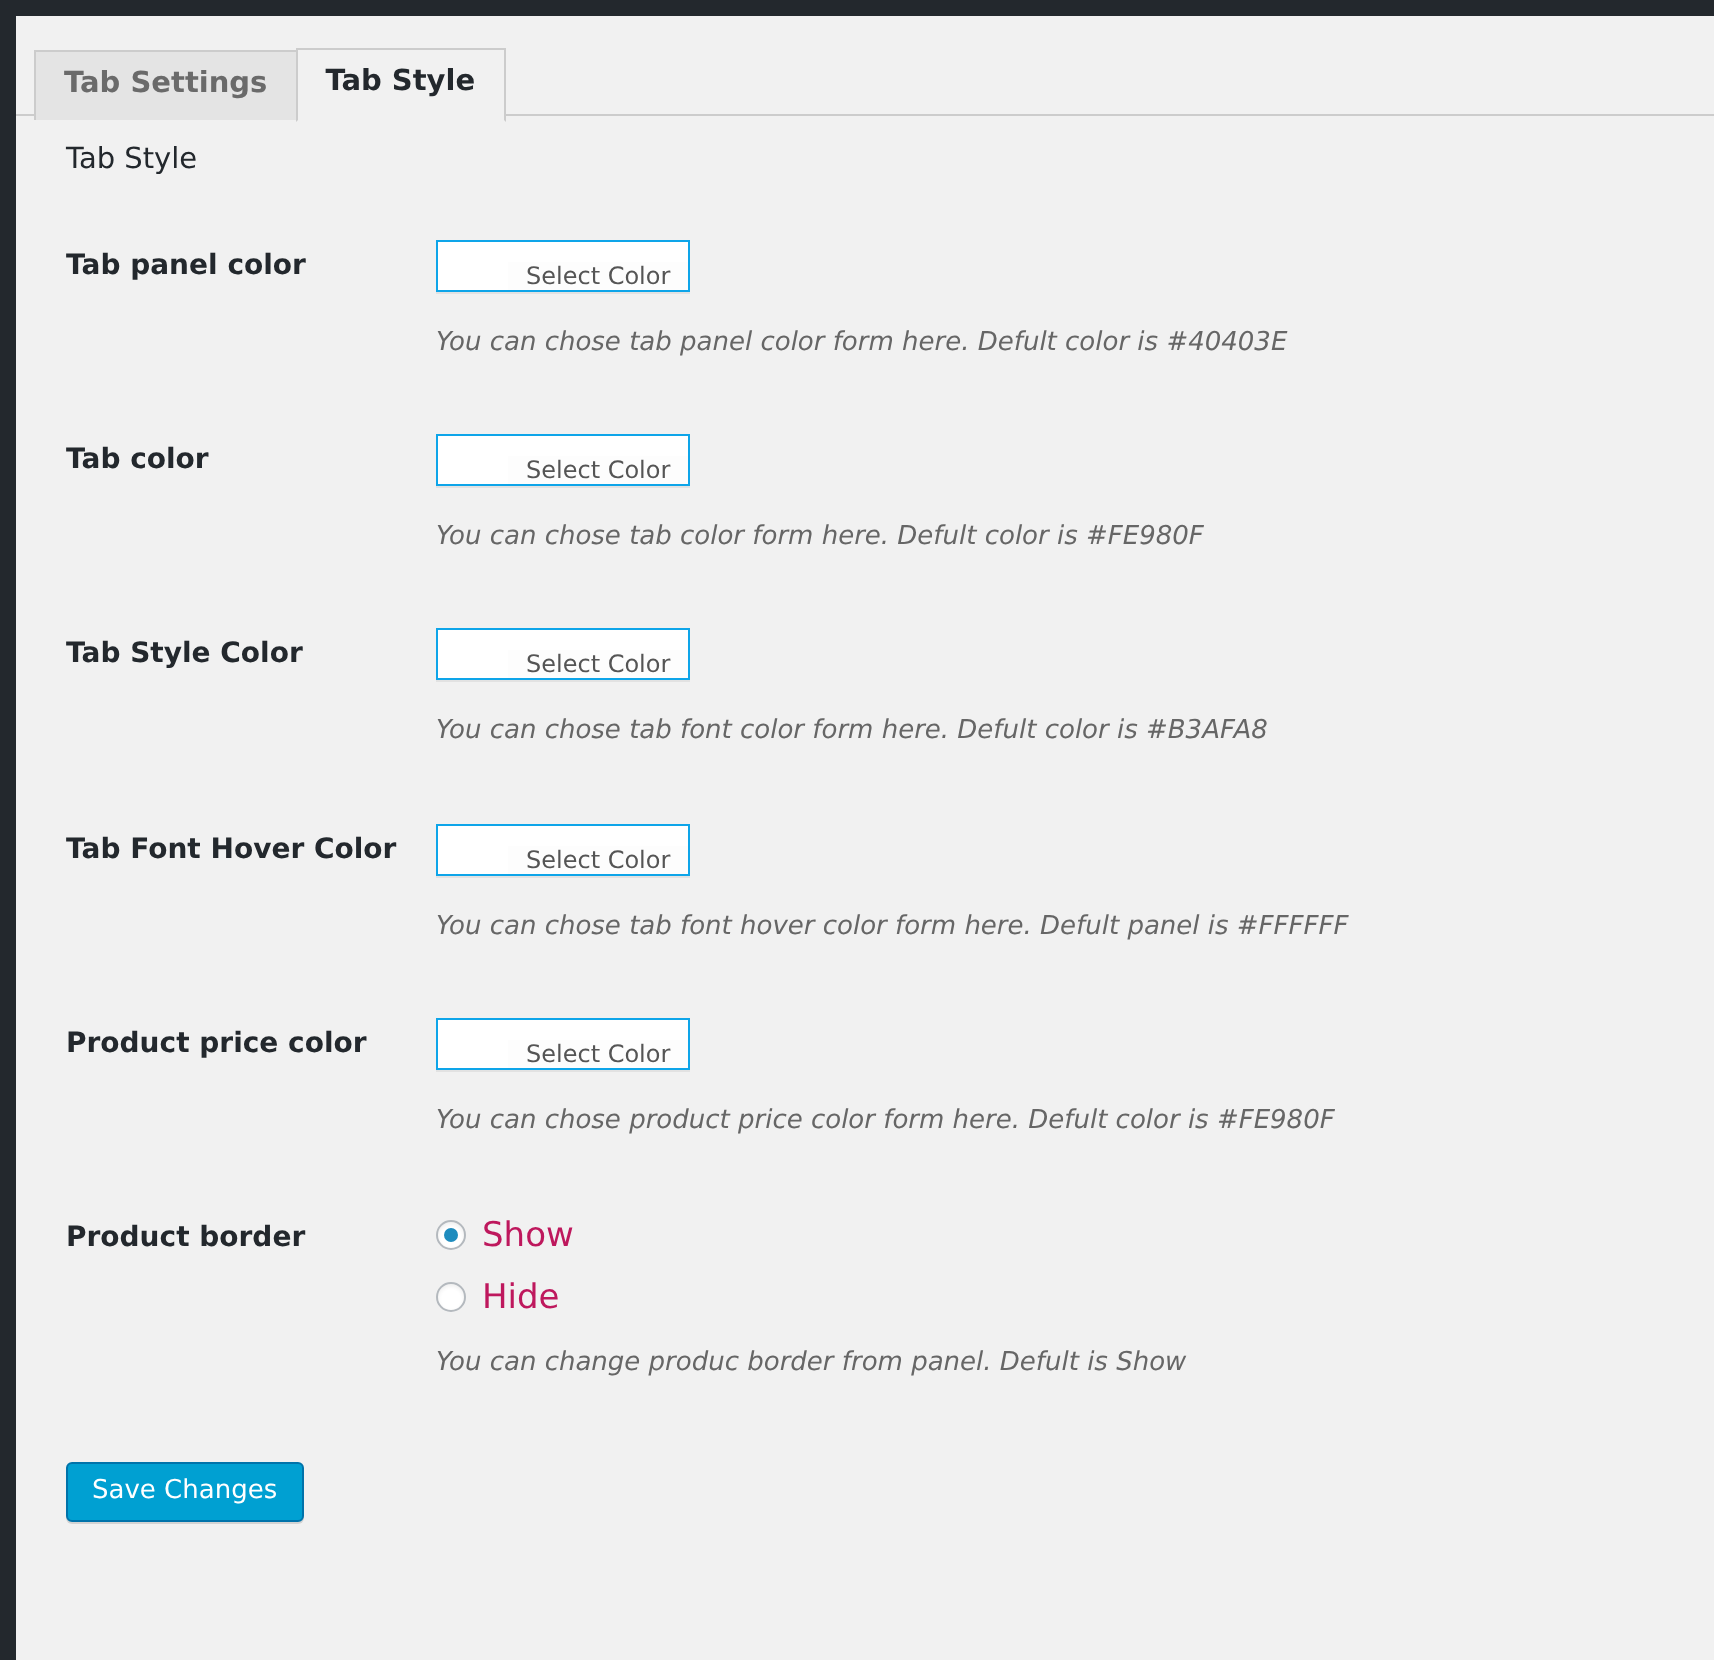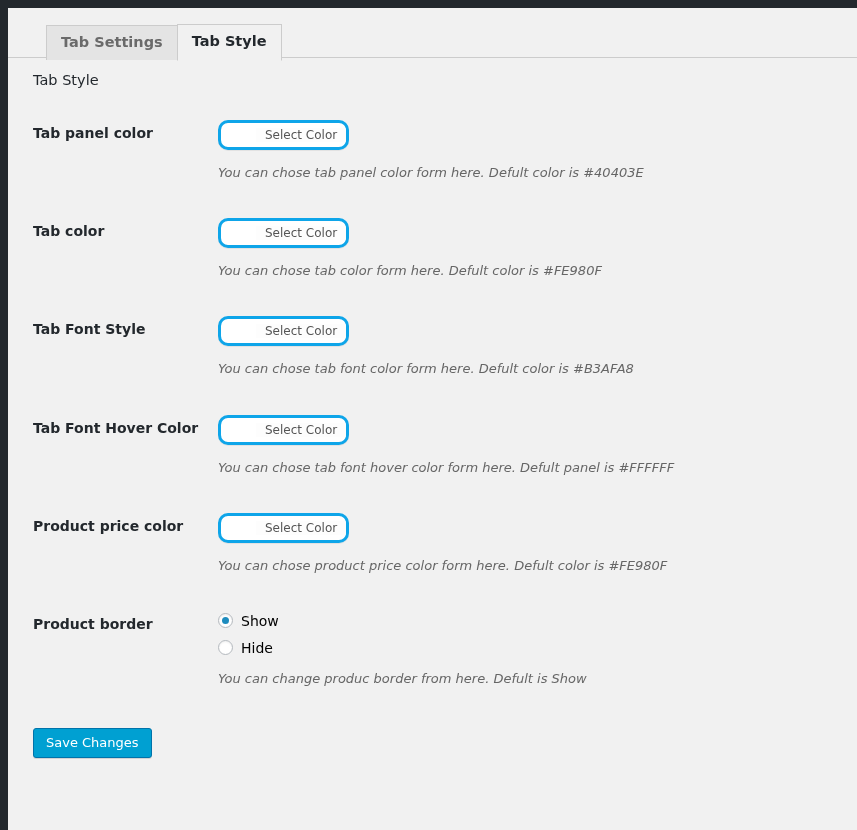--- a/index.html
+++ b/index.html
@@ -53,21 +53,21 @@
     right: 0;
     bottom: 0;
     background: #f1f1f1;
   }
 
   
   .nav-tabs {
     position: relative;
     height: 42px;
     margin: 8px 0 0 0;
-    padding-left: 38px;
+    padding-left: 9px;
     border-bottom: 1px solid #ccc;
     box-sizing: border-box;
   }
   .nav-tab {
     display: inline-block;
     position: relative;
     top: 9px;
     padding: 7px 14px 8px 14px;
     font-size: 14.5px;
     line-height: 1.33;
@@ -118,24 +118,24 @@
     box-sizing: border-box;
   }
   .form-table td {
     padding: 18px 10px 18px 0;
     box-sizing: border-box;
   }
 
   
   .color-button {
     display: inline-flex;
-    align-items: center;
+    align-items: flex-end;
     height: 24px;
-    border: 3px solid #0ea5e9;
-    border-radius: 10px;
+    border: 1px solid #0ea5e9;
+    border-radius: 0;
     background: #fff;
     box-shadow: 0 1px 0 rgba(0,0,0,0.06);
     cursor: pointer;
     overflow: hidden;
   }
   .color-swatch {
     width: 34px;
     border-right: 1px solid #ccc;
   }
   .color-label {
@@ -180,22 +180,22 @@
     content: "";
     position: absolute;
     left: 3px;
     top: 3px;
     width: 7px;
     height: 7px;
     border-radius: 50%;
     background: #1e8cbe;
   }
   .radio-text {
-    font-size: 14px;
-    color: #000000;
+    font-size: 17px;
+    color: #be185d;
     cursor: pointer;
   }
 
   
   .submit-wrap {
     padding: 22px 0 0 25px;
   }
   .button-primary {
     display: inline-block;
     background: #00a0d2;
@@ -244,21 +244,21 @@
         <td>
           <span class="color-button">
             <span class="color-swatch" style="background:#FE980F"></span>
             <span class="color-label">Select Color</span>
           </span>
           <p class="desc">You can chose tab color form here. Defult color is #FE980F</p>
         </td>
       </tr>
 
       <tr>
-        <th>Tab Font Style</th>
+        <th>Tab Style Color</th>
         <td>
           <span class="color-button">
             <span class="color-swatch" style="background:#B3AFA8"></span>
             <span class="color-label">Select Color</span>
           </span>
           <p class="desc">You can chose tab font color form here. Defult color is #B3AFA8</p>
         </td>
       </tr>
 
       <tr>
@@ -288,21 +288,21 @@
         <th>Product border</th>
         <td>
           <div class="radio-row">
             <span class="radio-mark checked"></span>
             <span class="radio-text">Show</span>
           </div>
           <div class="radio-row">
             <span class="radio-mark"></span>
             <span class="radio-text">Hide</span>
           </div>
-          <p class="desc">You can change produc border from here. Defult is Show</p>
+          <p class="desc">You can change produc border from panel. Defult is Show</p>
         </td>
       </tr>
     </tbody>
   </table>
 
   <div class="submit-wrap">
     <button type="button" class="button-primary">Save Changes</button>
   </div>
 
 </div>

